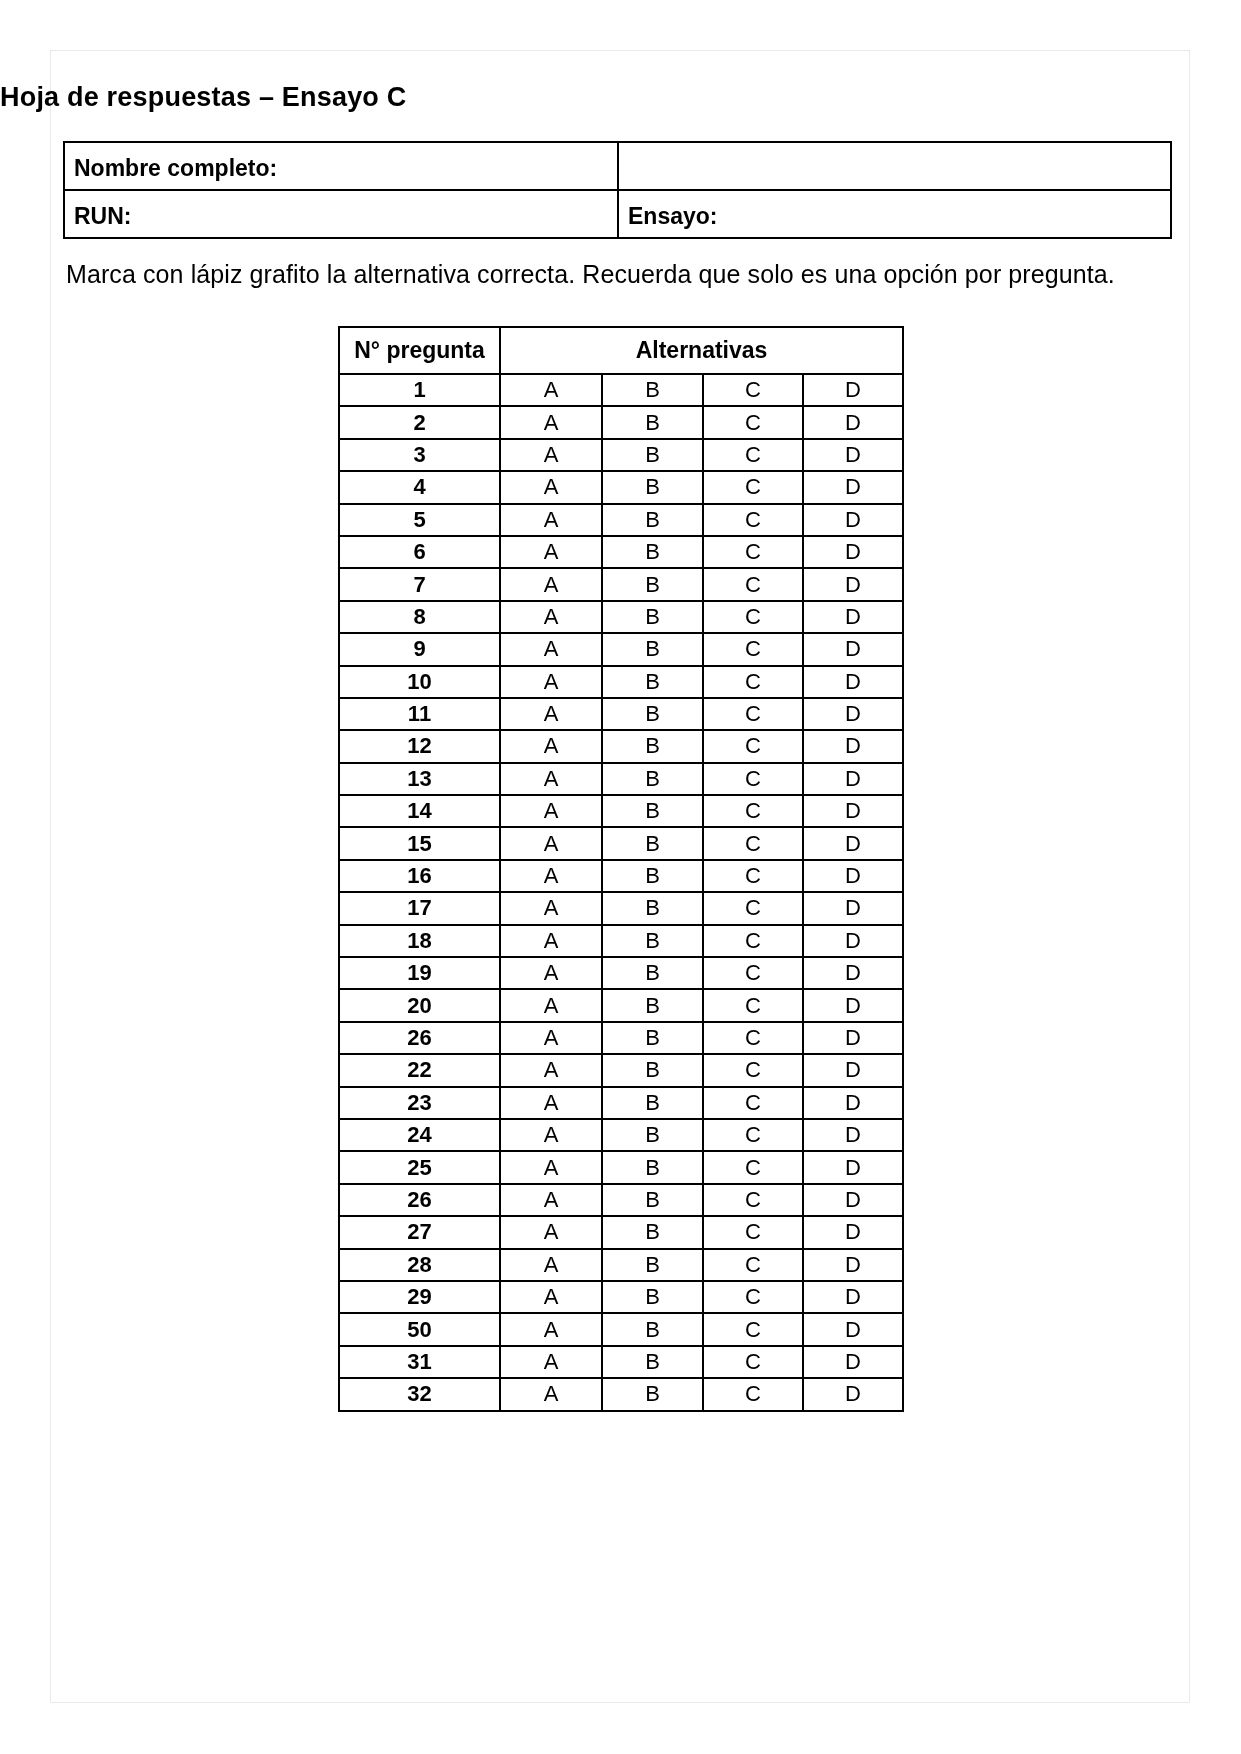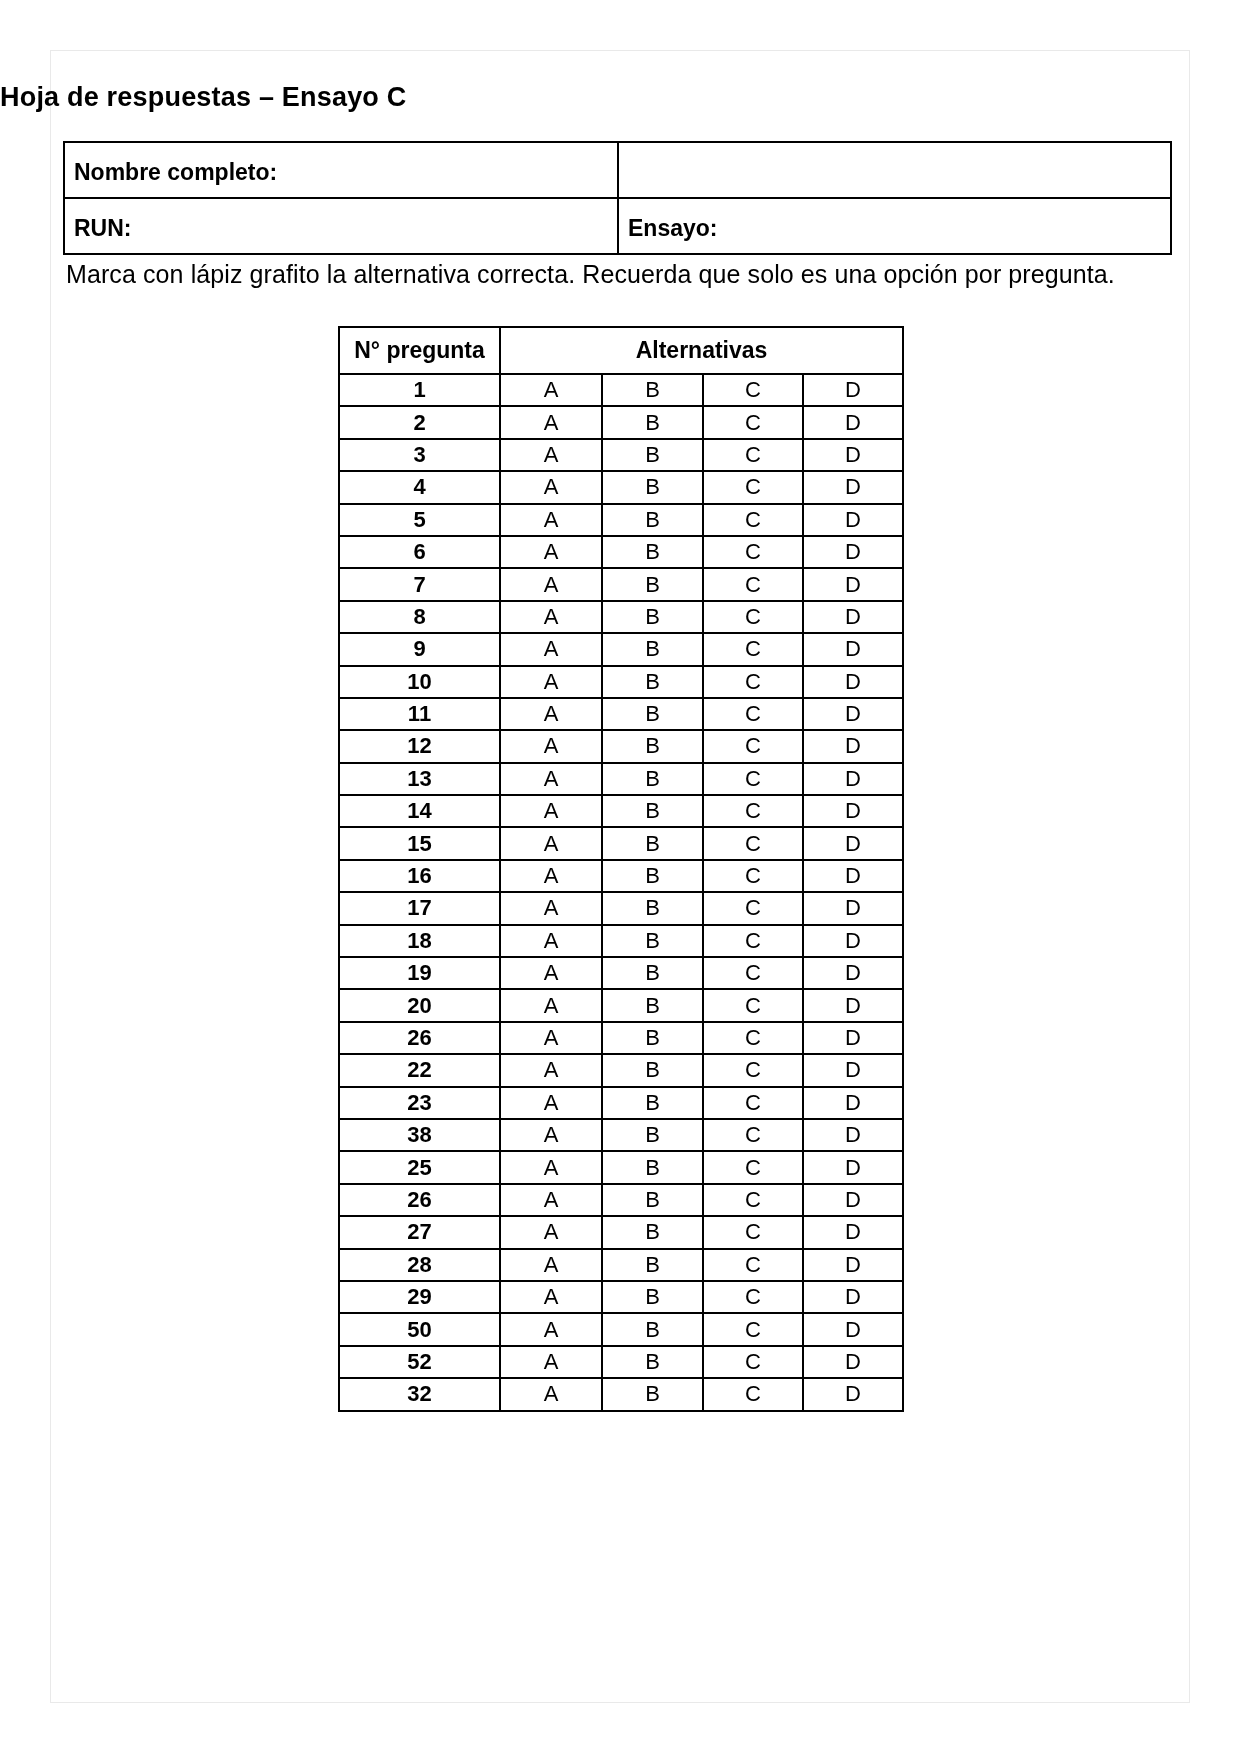--- a/index.html
+++ b/index.html
@@ -19,21 +19,21 @@
     position:absolute; top:82px; left:0; width:1022px;
     text-align:left; font-weight:bold; font-size:27px;
     letter-spacing:0.2px;
   }
   table { border-collapse:collapse; table-layout:fixed; }
   .info-table {
     position:absolute; left:63px; top:141px; width:1107px;
   }
   .info-table td {
     border:2px solid #000;
-    height:56px;
+    height:48px;
     padding:7px 6px 3px 9px;
     font-size:23px; font-weight:bold;
     vertical-align:middle;
     overflow:hidden; white-space:nowrap;
   }
   .instruction {
     position:absolute; left:66px; top:260px;
     font-size:25px; letter-spacing:0.1px;
   }
   .answer-table {
@@ -248,21 +248,21 @@
         <td>D</td>
       </tr>
       <tr>
         <td class="qnum">23</td>
         <td>A</td>
         <td>B</td>
         <td>C</td>
         <td>D</td>
       </tr>
       <tr>
-        <td class="qnum">38</td>
+        <td class="qnum">24</td>
         <td>A</td>
         <td>B</td>
         <td>C</td>
         <td>D</td>
       </tr>
       <tr>
         <td class="qnum">25</td>
         <td>A</td>
         <td>B</td>
         <td>C</td>
@@ -297,21 +297,21 @@
         <td>D</td>
       </tr>
       <tr>
         <td class="qnum">50</td>
         <td>A</td>
         <td>B</td>
         <td>C</td>
         <td>D</td>
       </tr>
       <tr>
-        <td class="qnum">52</td>
+        <td class="qnum">31</td>
         <td>A</td>
         <td>B</td>
         <td>C</td>
         <td>D</td>
       </tr>
       <tr>
         <td class="qnum">32</td>
         <td>A</td>
         <td>B</td>
         <td>C</td>

